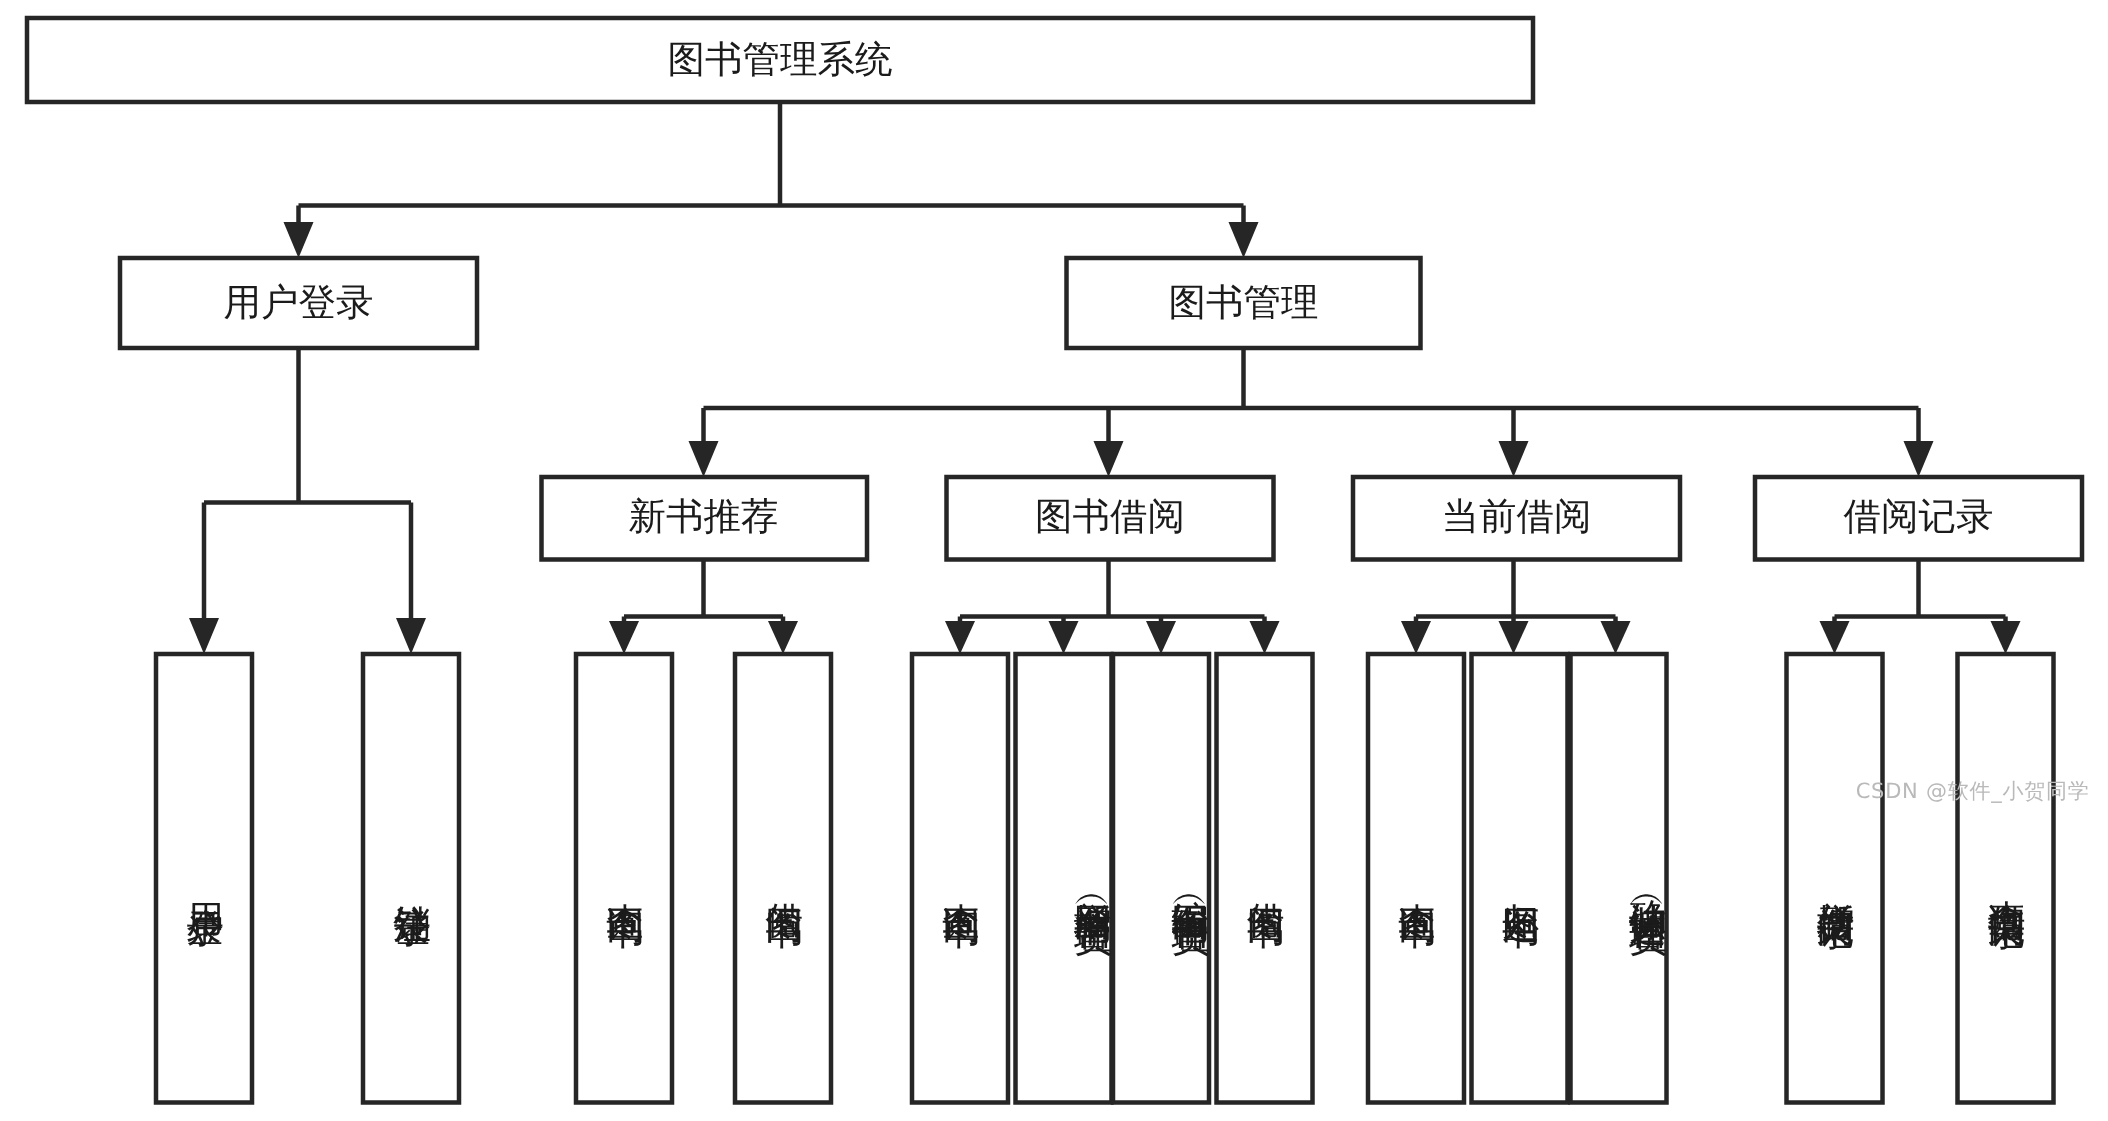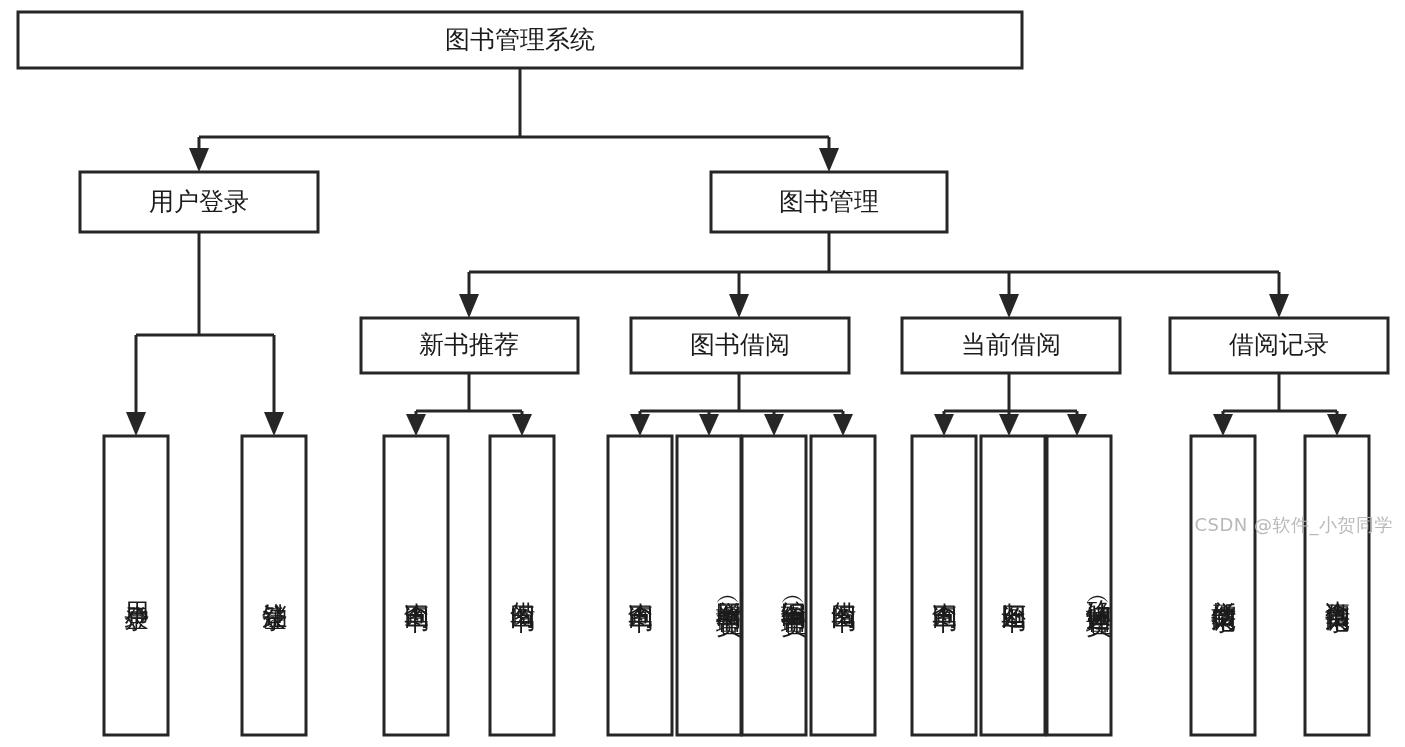--- a/index.html
+++ b/index.html
@@ -65,21 +65,21 @@
     pointer-events: none;
   }
   .leaf-label.centered {
     align-items: center;
   }
   .watermark {
     position: absolute;
     right: 12px;
     bottom: 6px;
     font-family: "DejaVu Sans", "Liberation Sans", sans-serif;
-    font-size: 18px;
+    font-size: 14px;
     color: #b9b9b9;
     white-space: nowrap;
     letter-spacing: 0.5px;
   }
 </style>
 </head>
 <body>
 
 <div id="diagram-root">
 

